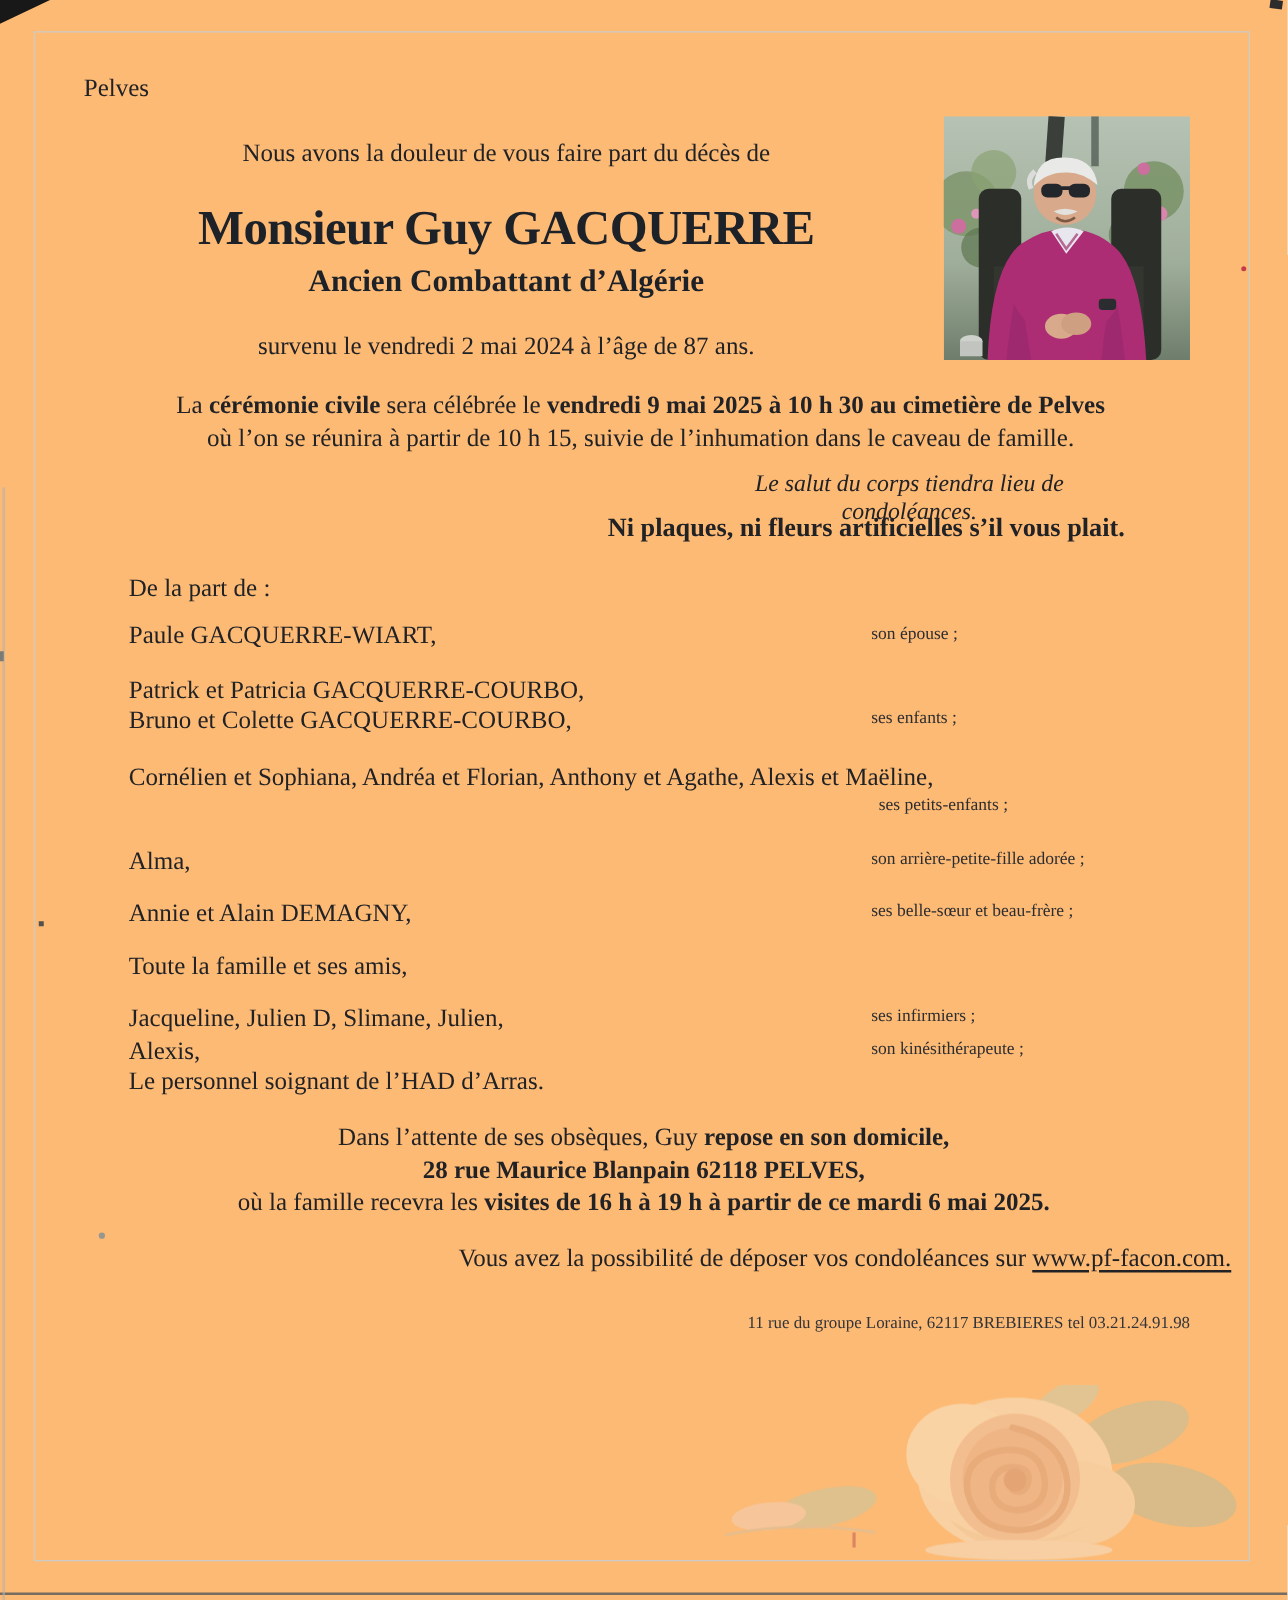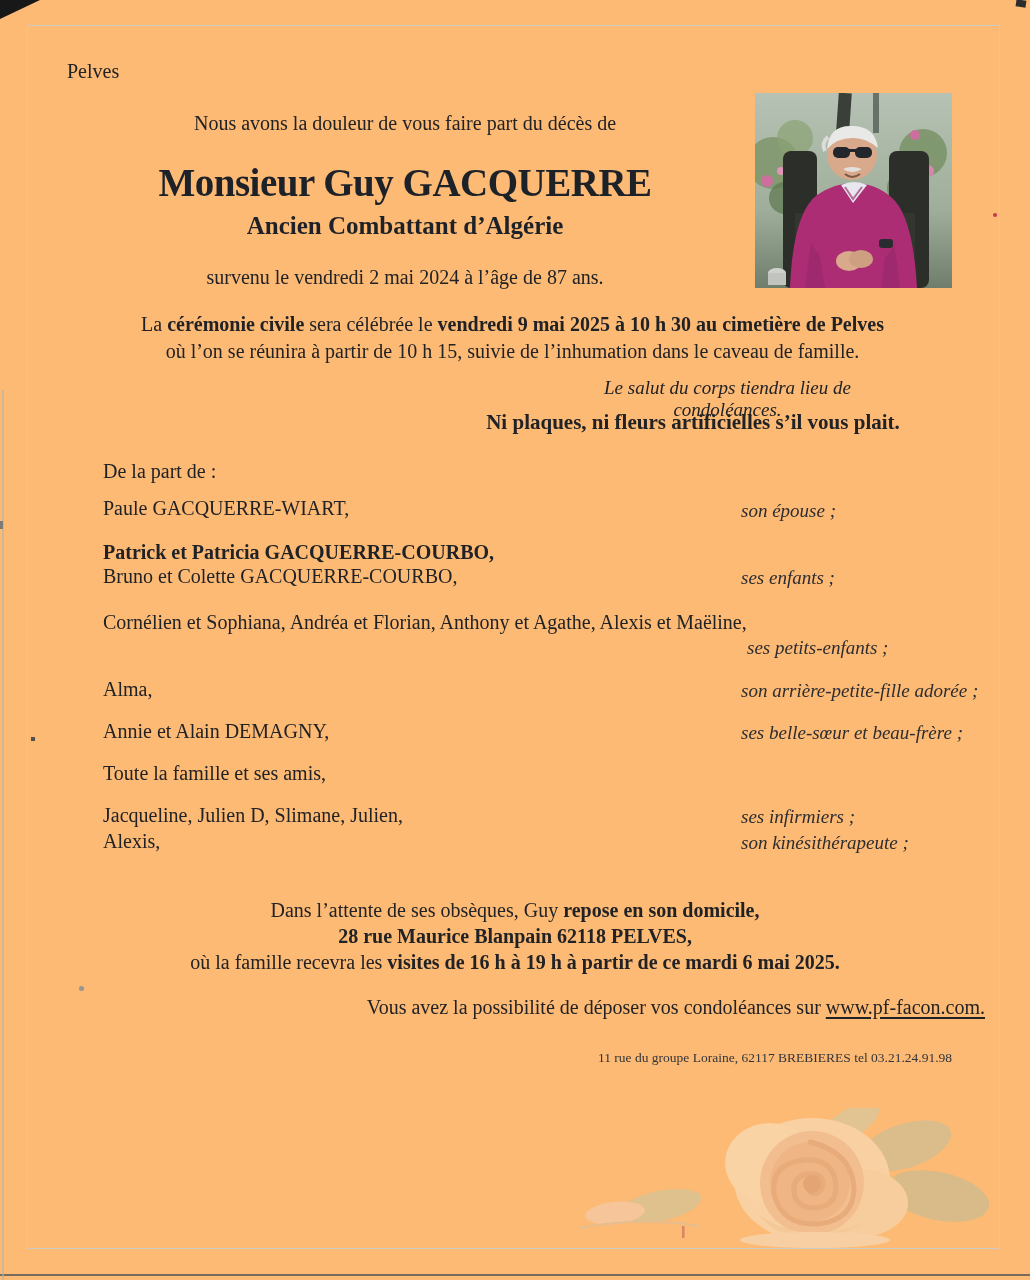--- a/index.html
+++ b/index.html
@@ -13,21 +13,21 @@
   }
   .abs{position:absolute;}
   .page-border{
     left:27px;top:25px;width:971px;height:1222px;
     border:1px solid #cbcbc8;
   }
   .t{white-space:nowrap;}
   .b{font-weight:bold;}
   .center{text-align:center;}
   .body-txt{font-size:20px;}
-  .rel-txt{font-size:19px;font-style:italic;color:#2c2d31;margin-left:44px;}
+  .rel-txt{font-size:14px;color:#2c2d31;}
   .small-txt{font-size:13.5px;color:#33343a;}
   .city{left:67px;top:60px;font-size:20px;}
   .intro{left:40px;top:112px;width:730px;font-size:20px;}
   .deceased{left:40px;top:160px;width:730px;font-size:39px;font-weight:bold;color:#1d2128;letter-spacing:-0.5px;}
   .subtitle{left:40px;top:212px;width:730px;font-size:25px;font-weight:bold;color:#1d2128;}
   .death{left:40px;top:266px;width:730px;font-size:20px;}
   .cer1{left:30px;top:313px;width:965px;font-size:20px;}
   .cer2{left:30px;top:340px;width:965px;font-size:20px;}
   .salut{left:555px;top:377px;width:345px;font-size:19px;font-style:italic;text-align:center;}
   .noflowers{left:478px;top:410px;width:430px;font-size:21px;font-weight:bold;text-align:center;}
@@ -133,39 +133,40 @@
   <div class="abs center cer1"><span>La </span><span class="b">cérémonie civile</span><span> sera célébrée le </span><span class="b">vendredi 9 mai 2025 à 10 h 30 au cimetière de Pelves</span></div>
   <div class="abs center cer2">où l’on se réunira à partir de 10 h 15, suivie de l’inhumation dans le caveau de famille.</div>
   <div class="abs salut">Le salut du corps tiendra lieu de condoléances.</div>
   <div class="abs noflowers">Ni plaques, ni fleurs artificielles s’il vous plait.</div>
 
   <div class="abs t lcol body-txt" style="top:460px;">De la part de :</div>
 
   <div class="abs t lcol body-txt" style="top:497px;">Paule GACQUERRE-WIART,</div>
   <div class="abs t rcol rel-txt" style="top:500px;">son épouse ;</div>
 
-  <div class="abs t lcol body-txt" style="top:541px;font-weight:bold;">Patrick et Patricia GACQUERRE-COURBO,</div>
+  <div class="abs t lcol body-txt" style="top:541px;">Patrick et Patricia GACQUERRE-COURBO,</div>
   <div class="abs t lcol body-txt" style="top:565px;">Bruno et Colette GACQUERRE-COURBO,</div>
   <div class="abs t rcol rel-txt" style="top:567px;">ses enfants ;</div>
 
   <div class="abs t lcol body-txt" style="top:611px;">Cornélien et Sophiana, Andréa et Florian, Anthony et Agathe, Alexis et Maëline,</div>
   <div class="abs t rel-txt" style="left:703px;top:637px;">ses petits-enfants ;</div>
 
   <div class="abs t lcol body-txt" style="top:678px;">Alma,</div>
   <div class="abs t rcol rel-txt" style="top:680px;">son arrière-petite-fille adorée ;</div>
 
   <div class="abs t lcol body-txt" style="top:720px;">Annie et Alain DEMAGNY,</div>
   <div class="abs t rcol rel-txt" style="top:722px;">ses belle-sœur et beau-frère ;</div>
 
   <div class="abs t lcol body-txt" style="top:762px;">Toute la famille et ses amis,</div>
 
   <div class="abs t lcol body-txt" style="top:804px;">Jacqueline, Julien D, Slimane, Julien,</div>
   <div class="abs t rcol rel-txt" style="top:806px;">ses infirmiers ;</div>
   <div class="abs t lcol body-txt" style="top:830px;">Alexis,</div>
   <div class="abs t rcol rel-txt" style="top:832px;">son kinésithérapeute ;</div>
+  <div class="abs t lcol body-txt" style="top:854px;">Le personnel soignant de l’HAD d’Arras.</div>
 
   <div class="abs center wake1"><span>Dans l’attente de ses obsèques, Guy </span><span class="b">repose en son domicile,</span></div>
   <div class="abs center b wake2">28 rue Maurice Blanpain 62118 PELVES,</div>
   <div class="abs center wake3"><span>où la famille recevra les </span><span class="b">visites de 16 h à 19 h à partir de ce mardi 6 mai 2025.</span></div>
 
   <div class="abs center condol"><span>Vous avez la possibilité de déposer vos condoléances sur </span><span class="link">www.pf-facon.com.</span></div>
 
   <div class="abs center t small-txt fh2">11 rue du groupe Loraine, 62117 BREBIERES tel 03.21.24.91.98</div>
 
   <svg class="abs rose" viewBox="0 0 440 145">

